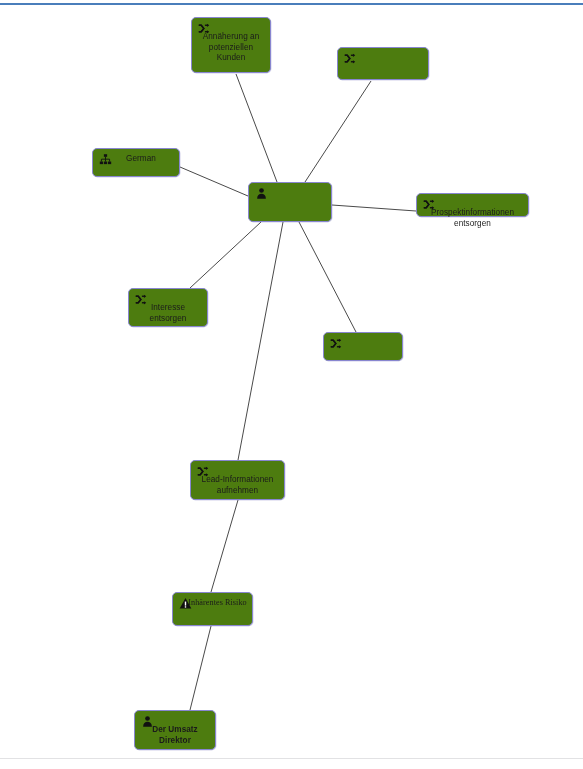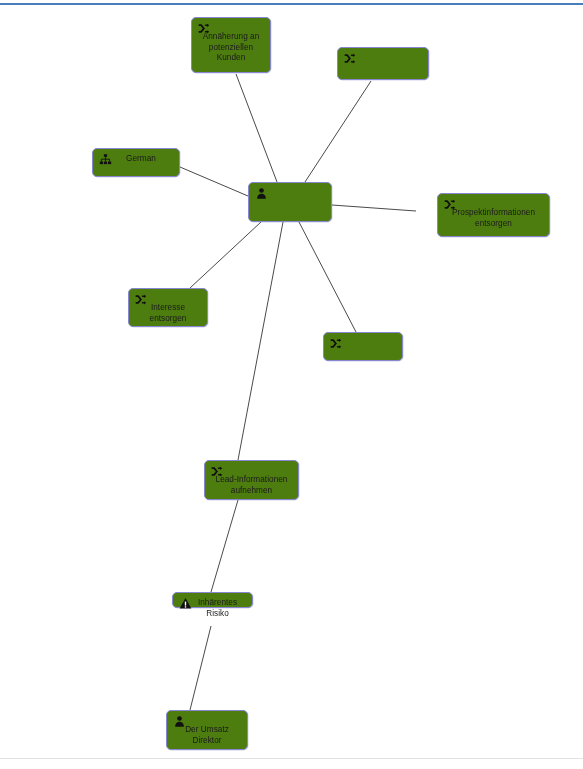--- a/index.html
+++ b/index.html
@@ -124,21 +124,21 @@
         <span class="node-label inline-icon">German</span>
       </div>
       <div class="graph-node" style="left: 248px; top: 182px; width: 84px; height: 40px;">
         <span class="node-icon">
           <svg width="13" height="13" viewBox="0 0 16 16">
             <circle cx="8" cy="4.3" r="2.9" fill="#111"></circle>
             <path d="M2.6 14.5 C2.6 10.4 5 8.4 8 8.4 C11 8.4 13.4 10.4 13.4 14.5 Z" fill="#111"></path>
           </svg>
         </span>
       </div>
-      <div class="graph-node" style="left: 416px; top: 193px; width: 113px; height: 44px; margin-left: 21px;">
+      <div class="graph-node" style="left: 416px; top: 193px; width: 113px; height: 24px;">
         <span class="node-icon">
           <svg width="13" height="13" viewBox="0 0 16 16">
             <path d="M1 4 H4 L7.2 8 L4 12 H1" fill="none" stroke="#111" stroke-width="1.7"></path>
             <path d="M1 12 H4 L7.2 8 L4 4 H1" fill="none" stroke="#111" stroke-width="1.7"></path>
             <path d="M8.5 4 H12.5" stroke="#111" stroke-width="1.7" fill="none"></path>
             <path d="M8.5 12 H12.5" stroke="#111" stroke-width="1.7" fill="none"></path>
             <path d="M11 2 L13.8 4 L11 6 Z" fill="#111"></path>
             <path d="M11 10 L13.8 12 L11 14 Z" fill="#111"></path>
           </svg>
         </span>
@@ -163,44 +163,44 @@
             <path d="M1 4 H4 L7.2 8 L4 12 H1" fill="none" stroke="#111" stroke-width="1.7"></path>
             <path d="M1 12 H4 L7.2 8 L4 4 H1" fill="none" stroke="#111" stroke-width="1.7"></path>
             <path d="M8.5 4 H12.5" stroke="#111" stroke-width="1.7" fill="none"></path>
             <path d="M8.5 12 H12.5" stroke="#111" stroke-width="1.7" fill="none"></path>
             <path d="M11 2 L13.8 4 L11 6 Z" fill="#111"></path>
             <path d="M11 10 L13.8 12 L11 14 Z" fill="#111"></path>
           </svg>
         </span>
         <span class="node-label empty"></span>
       </div>
-      <div class="graph-node" style="left: 204px; top: 460px; width: 95px; height: 40px;">
+      <div class="graph-node" style="left: 190px; top: 460px; width: 95px; height: 40px;">
         <span class="node-icon">
           <svg width="13" height="13" viewBox="0 0 16 16">
             <path d="M1 4 H4 L7.2 8 L4 12 H1" fill="none" stroke="#111" stroke-width="1.7"></path>
             <path d="M1 12 H4 L7.2 8 L4 4 H1" fill="none" stroke="#111" stroke-width="1.7"></path>
             <path d="M8.5 4 H12.5" stroke="#111" stroke-width="1.7" fill="none"></path>
             <path d="M8.5 12 H12.5" stroke="#111" stroke-width="1.7" fill="none"></path>
             <path d="M11 2 L13.8 4 L11 6 Z" fill="#111"></path>
             <path d="M11 10 L13.8 12 L11 14 Z" fill="#111"></path>
           </svg>
         </span>
         <span class="node-label has-icon-pad">Lead-Informationen aufnehmen</span>
       </div>
-      <div class="graph-node" style="left: 172px; top: 592px; width: 81px; height: 16px;">
+      <div class="graph-node" style="left: 172px; top: 592px; width: 81px; height: 34px; font-family: Liberation Serif, serif;">
         <span class="node-icon">
           <svg width="13" height="13" viewBox="0 0 16 16">
             <path d="M8 1.3 L15.2 14.3 H0.8 Z" fill="#111"></path>
             <rect x="7.15" y="5.6" width="1.7" height="5" fill="#fff"></rect>
             <rect x="7.15" y="11.4" width="1.7" height="1.7" fill="#fff"></rect>
           </svg>
         </span>
         <span class="node-label inline-icon">Inhärentes Risiko</span>
       </div>
-      <div class="graph-node" style="left: 166px; top: 710px; width: 82px; height: 40px;">
+      <div class="graph-node" style="left: 134px; top: 710px; width: 82px; height: 40px; font-weight: bold;">
         <span class="node-icon">
           <svg width="13" height="13" viewBox="0 0 16 16">
             <circle cx="8" cy="4.3" r="2.9" fill="#111"></circle>
             <path d="M2.6 14.5 C2.6 10.4 5 8.4 8 8.4 C11 8.4 13.4 10.4 13.4 14.5 Z" fill="#111"></path>
           </svg>
         </span>
         <span class="node-label has-icon-pad">Der Umsatz Direktor</span>
       </div>
     </div>
 

